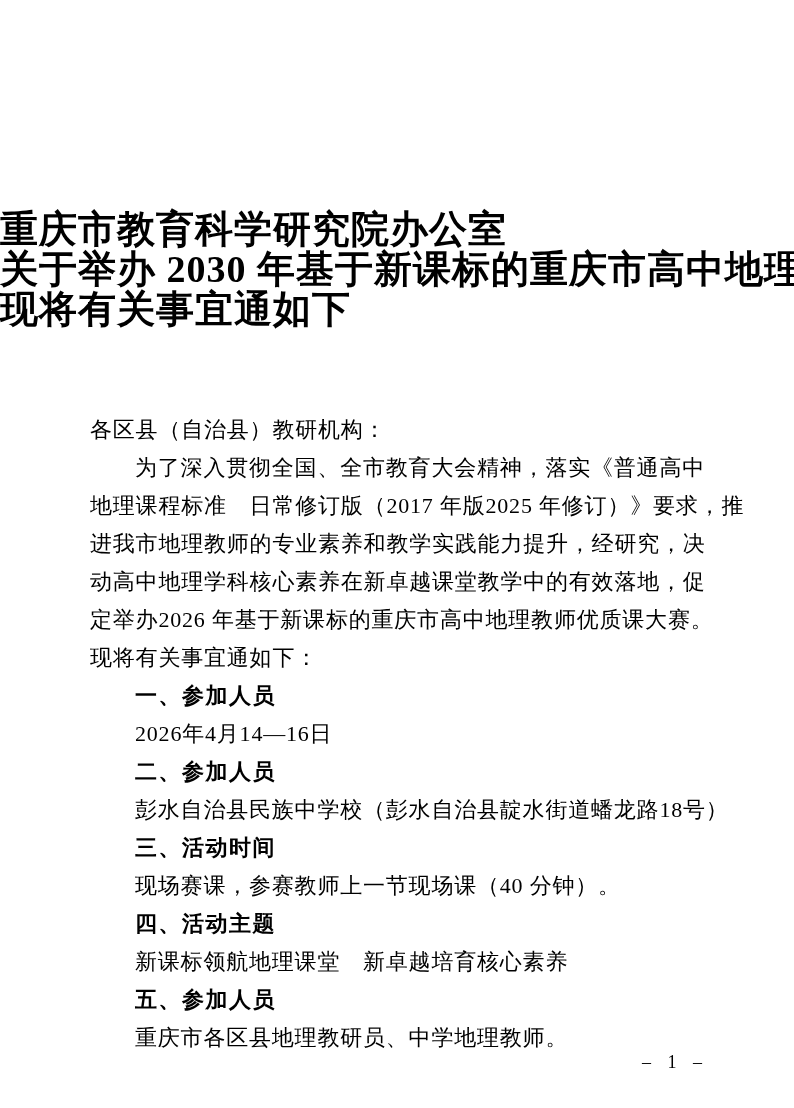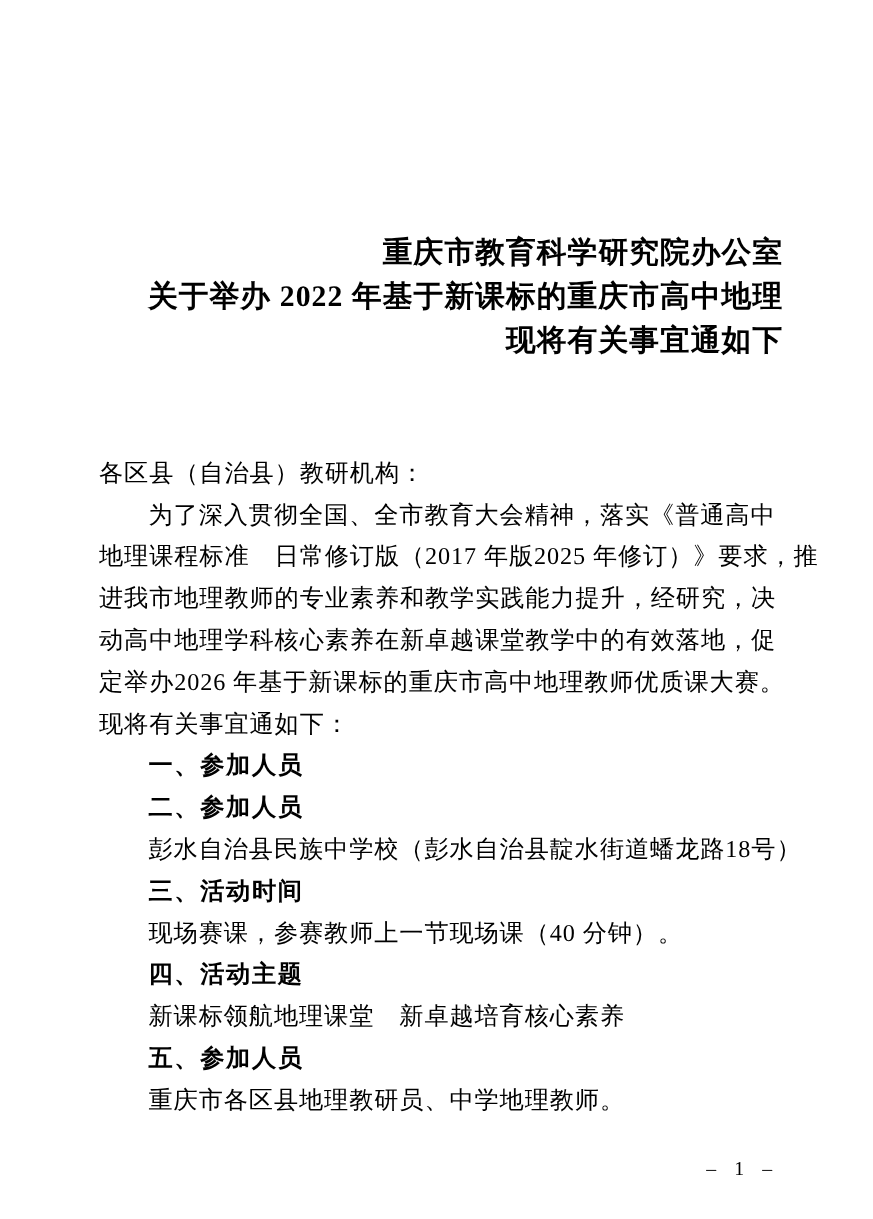--- a/index.html
+++ b/index.html
@@ -16,24 +16,24 @@
     color: #000000;
     overflow: hidden;
     font-family: "Liberation Serif", "DejaVu Serif", serif;
   }
   
   .title-block {
     position: absolute;
     top: 209px;
     left: 0;
     width: 712px;
-    text-align: right;
+    text-align: left;
     font-family: "Liberation Serif", "DejaVu Serif", serif;
     font-weight: 700;
-    font-size: 27px;
+    font-size: 38px;
     line-height: 40px;
     letter-spacing: 1px;
     white-space: nowrap;
   }
   
   .content {
     position: absolute;
     top: 371px;
     left: 90px;
     width: 620px;
@@ -74,35 +74,36 @@
     white-space: nowrap;
   }
 </style>
 </head>
 <body>
 
 <div class="page">
 
   <header class="title-block">
     <div class="title-line">重庆市教育科学研究院办公室</div>
-    <div class="title-line">关于举办 2022 年基于新课标的重庆市高中地理</div>
+    <div class="title-line">关于举办 2030 年基于新课标的重庆市高中地理</div>
     <div class="title-line">现将有关事宜通如下</div>
   </header>
 
   <main class="content">
     <div class="line salutation">各区县（自治县）教研机构：</div>
 
     <div class="line para-first">为了深入贯彻全国、全市教育大会精神，落实《普通高中</div>
     <div class="line">地理课程标准　日常修订版（2017 年版2025 年修订）》要求，推</div>
     <div class="line">进我市地理教师的专业素养和教学实践能力提升，经研究，决</div>
     <div class="line">动高中地理学科核心素养在新卓越课堂教学中的有效落地，促</div>
     <div class="line">定举办2026 年基于新课标的重庆市高中地理教师优质课大赛。</div>
     <div class="line">现将有关事宜通如下：</div>
 
     <div class="line heading">一、参加人员</div>
+    <div class="line sub">2026年4月14—16日</div>
 
     <div class="line heading">二、参加人员</div>
     <div class="line sub">彭水自治县民族中学校（彭水自治县靛水街道蟠龙路18号）</div>
 
     <div class="line heading">三、活动时间</div>
     <div class="line sub">现场赛课，参赛教师上一节现场课（40 分钟）。</div>
 
     <div class="line heading">四、活动主题</div>
     <div class="line sub">新课标领航地理课堂　新卓越培育核心素养</div>
 

